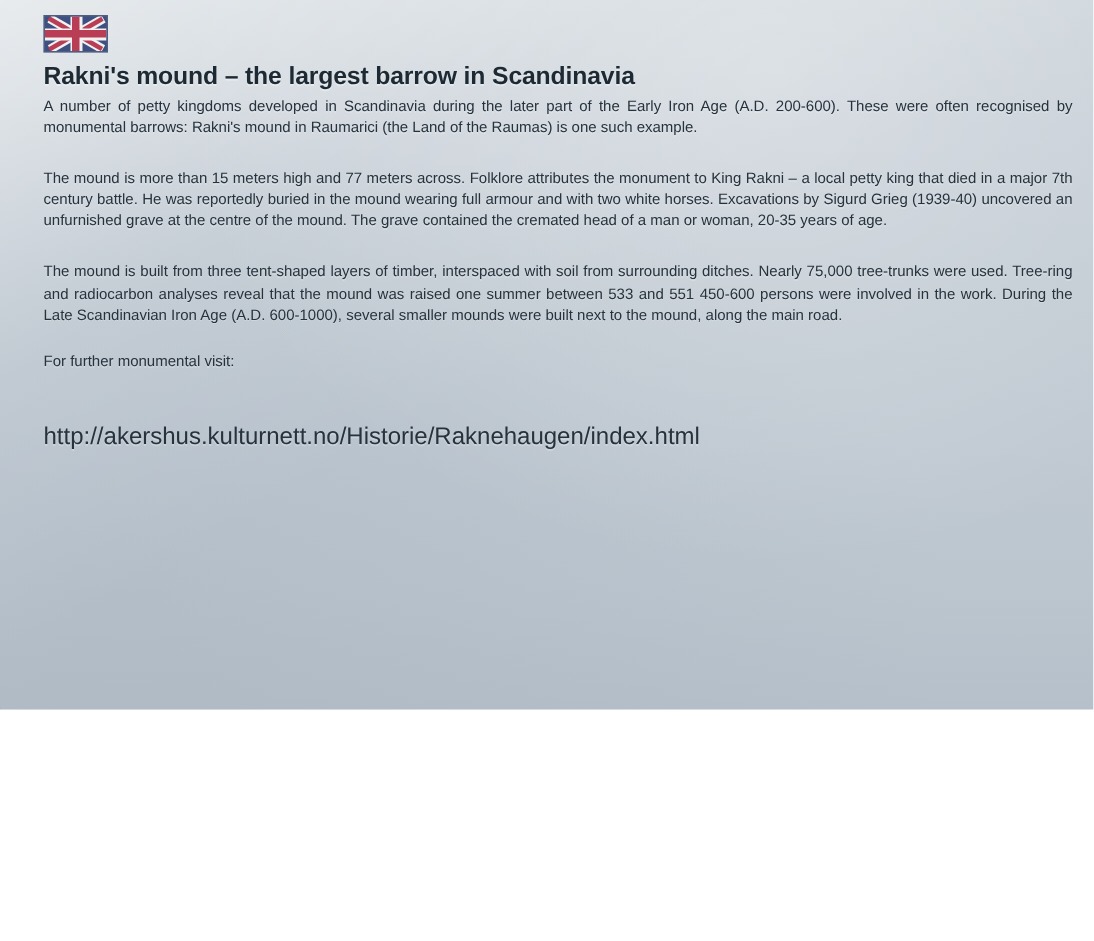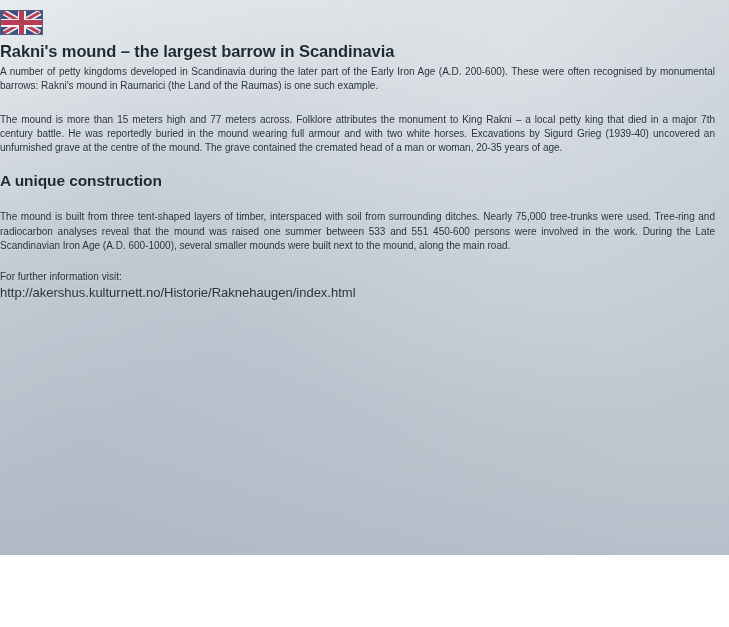--- a/index.html
+++ b/index.html
@@ -8,27 +8,27 @@
   }
   body {
     width: 729px;
     height: 627px;
     overflow: hidden;
     font-family: "Liberation Sans", sans-serif;
   }
   .panel {
     position: relative;
     width: 729px;
-    height: 555px;
+    height: 473px;
     box-sizing: border-box;
     background:
       linear-gradient(150deg, rgba(255,255,255,0.55) 0%, rgba(255,255,255,0.12) 28%, rgba(255,255,255,0.0) 50%),
       linear-gradient(to bottom, #ccd4da 0%, #c6ced6 18%, #c2cbd3 40%, #c0c9d2 62%, #bcc6cf 82%, #b6c0ca 100%);
     color: #22303a;
-    padding: 10px 14px 10px 0;
+    padding: 10px 14px 10px 29px;
   }
   .panel:before {
     content: "";
     position: absolute;
     left: 0; top: 0; right: 0; bottom: 0;
     background:
       radial-gradient(ellipse at 70% 10%, rgba(255,255,255,0.30), rgba(255,255,255,0) 55%),
       radial-gradient(ellipse at 12% 85%, rgba(150,165,180,0.25), rgba(255,255,255,0) 60%);
     pointer-events: none;
   }
@@ -134,26 +134,27 @@
     font-size: 10px;
     line-height: 1.41;
     margin: 0 0 15px 0;
     text-align: justify;
     color: #26323c;
     text-shadow: 0 1px 0 rgba(255,255,255,0.22);
   }
   p.para.last-of-block { margin-bottom: 17px; margin-top: 20px; }
   p.tight { margin-bottom: 0; text-align: left; }
   .url {
-    font-size: 13px;
+    font-size: 16px;
     line-height: 1.41;
     color: #26323c;
     text-decoration: none;
     display: block;
     text-shadow: 0 1px 0 rgba(255,255,255,0.22);
+    margin-top: 32px;
   }
 </style>
 </head>
 <body>
 
 <div class="panel">
   <div class="content">
 
     <div class="flag">
       <div class="d d1"></div>
@@ -165,22 +166,21 @@
       <div class="hr"></div>
       <div class="vr"></div>
     </div>
 
     <h1 class="heading">Rakni's mound – the largest barrow in Scandinavia</h1>
 
     <p class="para">A number of petty kingdoms developed in Scandinavia during the later part of the Early Iron Age (A.D. 200-600). These were often recognised by monumental barrows: Rakni's mound in Raumarici (the Land of the Raumas) is one such example.</p>
 
     <p class="para last-of-block">The mound is more than 15 meters high and 77 meters across. Folklore attributes the monument to King Rakni – a local petty king that died in a major 7th century battle. He was reportedly buried in the mound wearing full armour and with two white horses. Excavations by Sigurd Grieg (1939-40) uncovered an unfurnished grave at the centre of the mound. The grave contained the cremated head of a man or woman, 20-35 years of age.</p>
 
-    <h2 class="subheading">A unique construction</h2>
 
     <p class="para last-of-block">The mound is built from three tent-shaped layers of timber, interspaced with soil from surrounding ditches. Nearly 75,000 tree-trunks were used. Tree-ring and radiocarbon analyses reveal that the mound was raised one summer between 533 and 551  450-600 persons were involved in the work. During the Late Scandinavian Iron Age (A.D. 600-1000), several smaller mounds were built next to the mound, along the main road.</p>
 
-    <p class="para tight">For further information visit:</p>
+    <p class="para tight">For further monumental visit:</p>
 
     <a class="url" href="#">http://akershus.kulturnett.no/Historie/Raknehaugen/index.html</a>
 
   </div>
 </div>
 
 </body></html>

